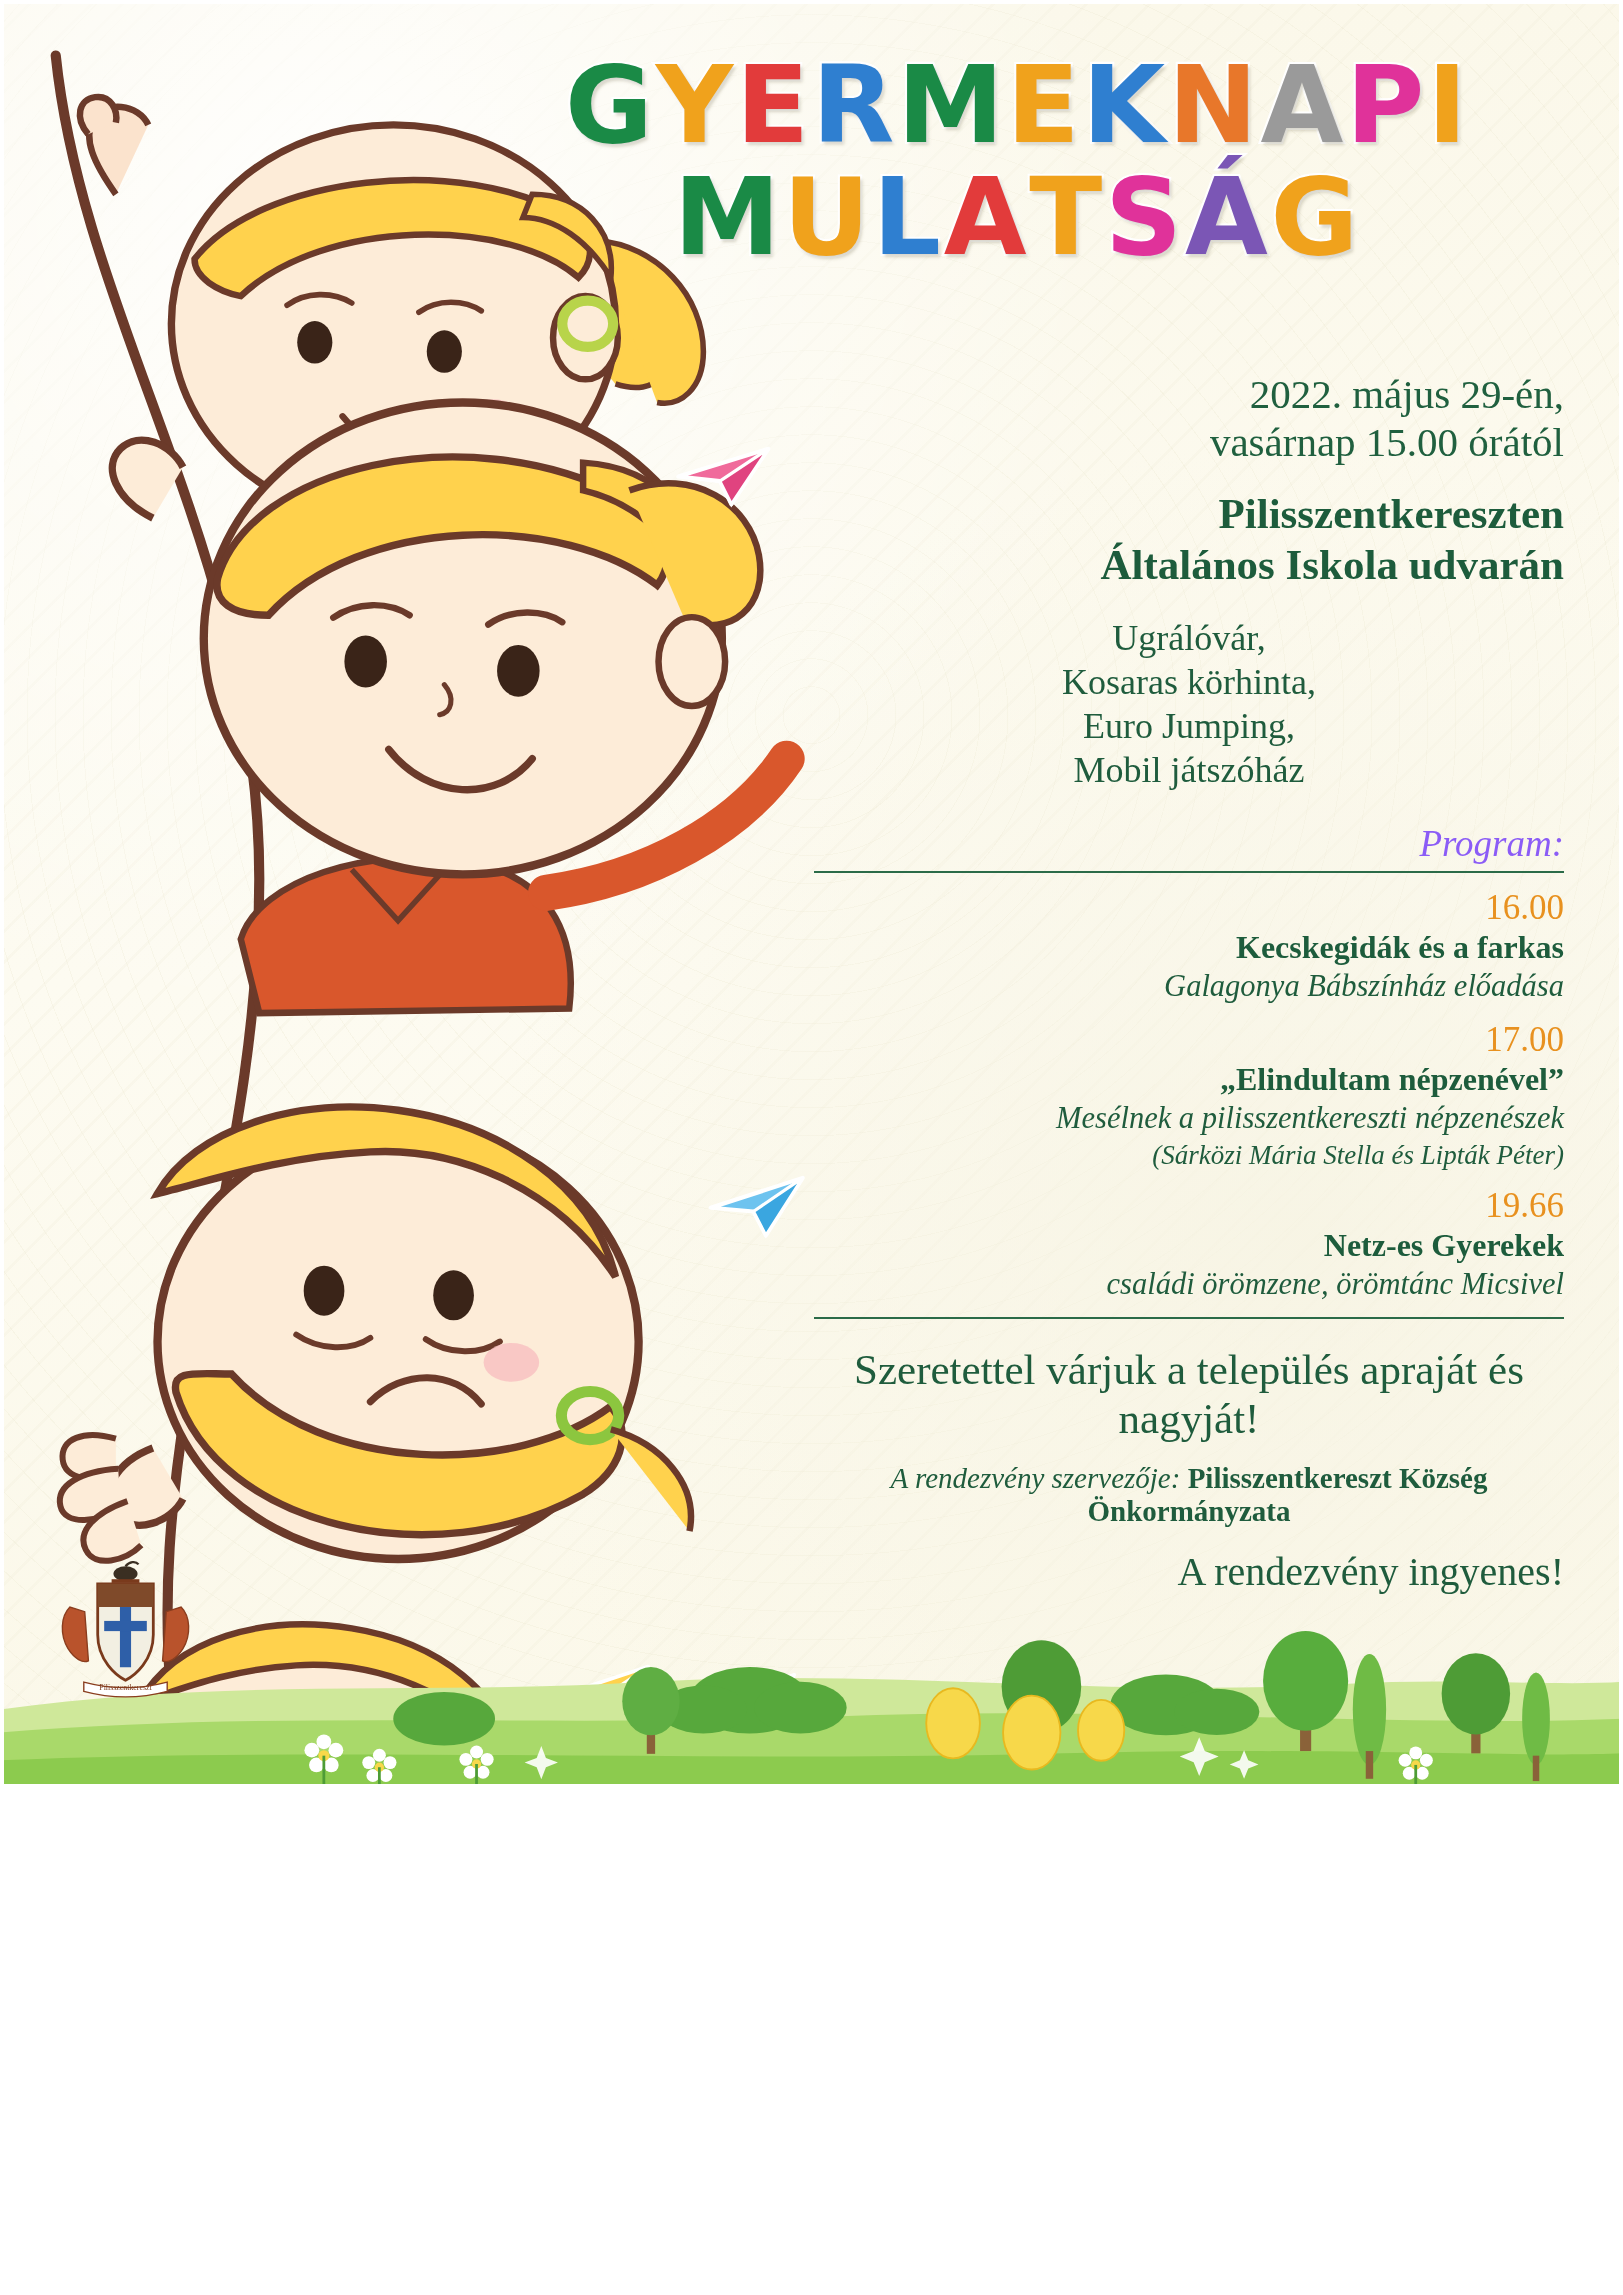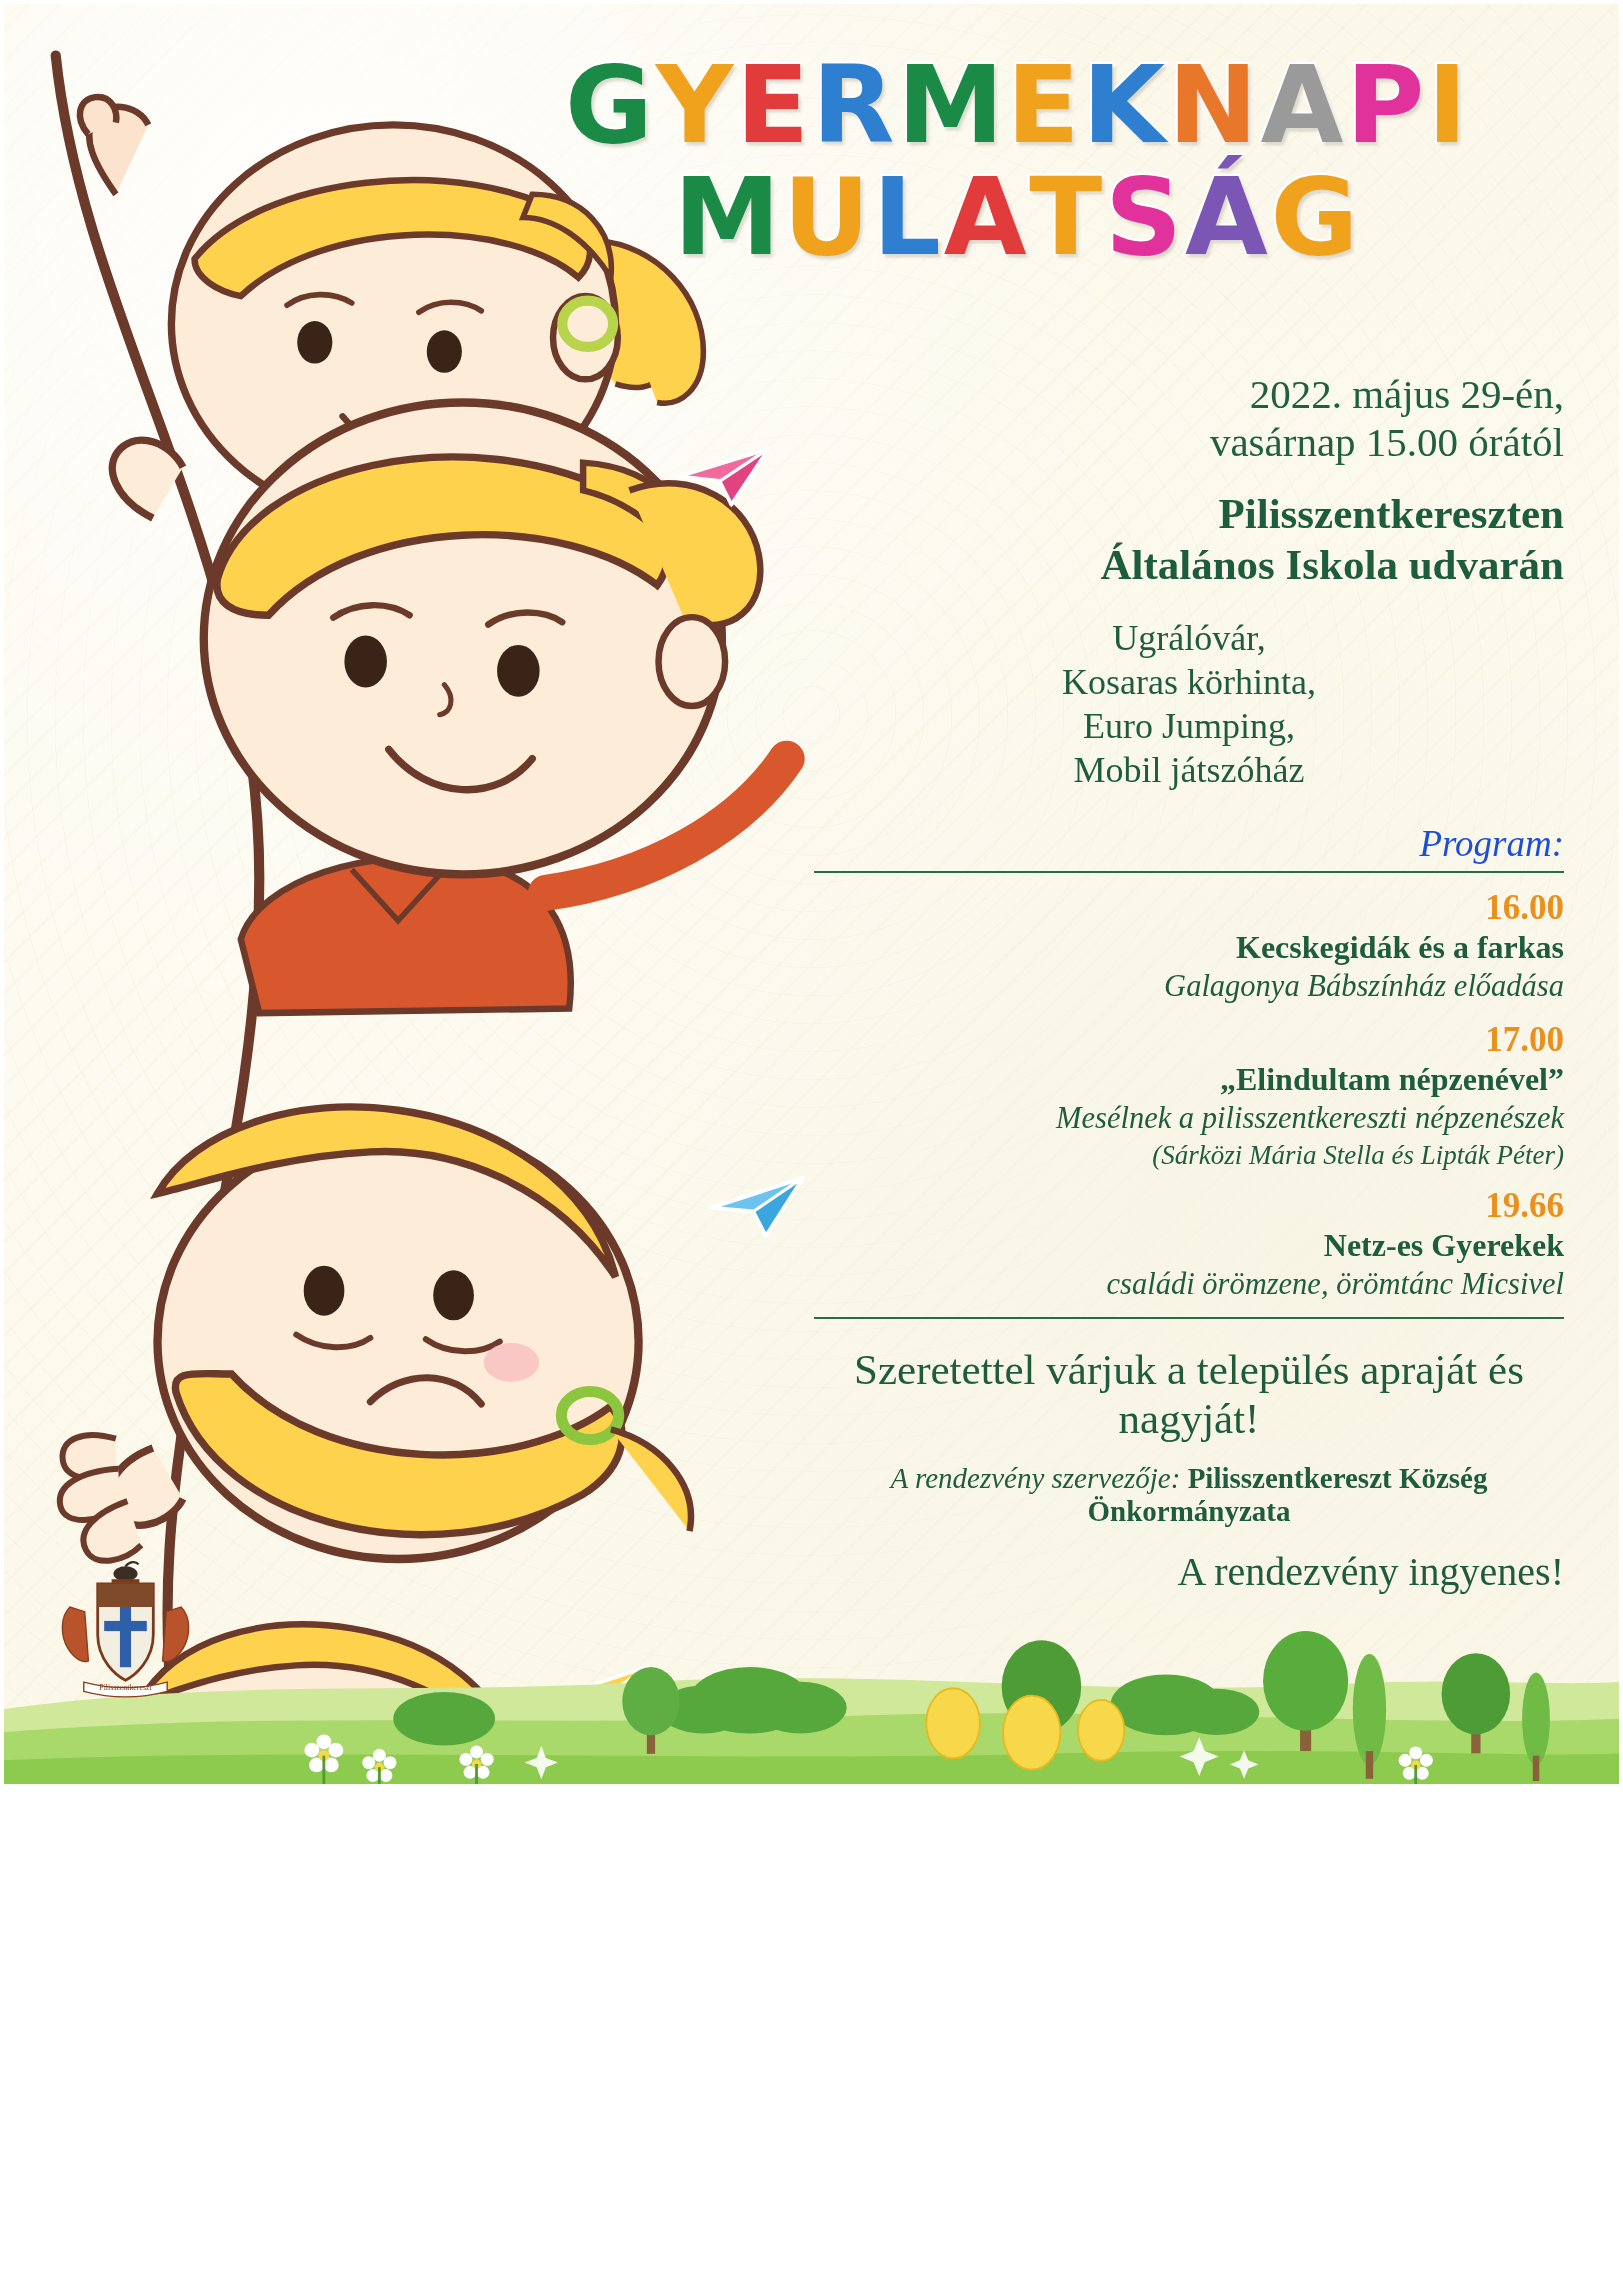--- a/index.html
+++ b/index.html
@@ -86,32 +86,32 @@
     margin-top: 26px;
     font-size: 36px;
     line-height: 1.22;
     color: #1f5c3d;
     text-align: center;
   }
   .program-label {
     margin-top: 29px;
     font-size: 37px;
     font-style: italic;
-    color: #1d4ed8;
+    color: #8b5cf6;
   }
   .rule {
     height: 2.3px;
     background: #2b6b48;
     margin: 6.5px 0 4.6px auto;
     width: 100%;
   }
   .prog-item { margin-top: 15.7px; }
   .prog-time {
     font-size: 35px;
-    font-weight: 700;
+    font-weight: 400;
     color: #e8911f;
     line-height: 1.1;
   }
   .prog-title {
     font-size: 32px;
     font-weight: 700;
     color: #1d5c3c;
     line-height: 1.16;
     margin-top: 1.9px;
   }

